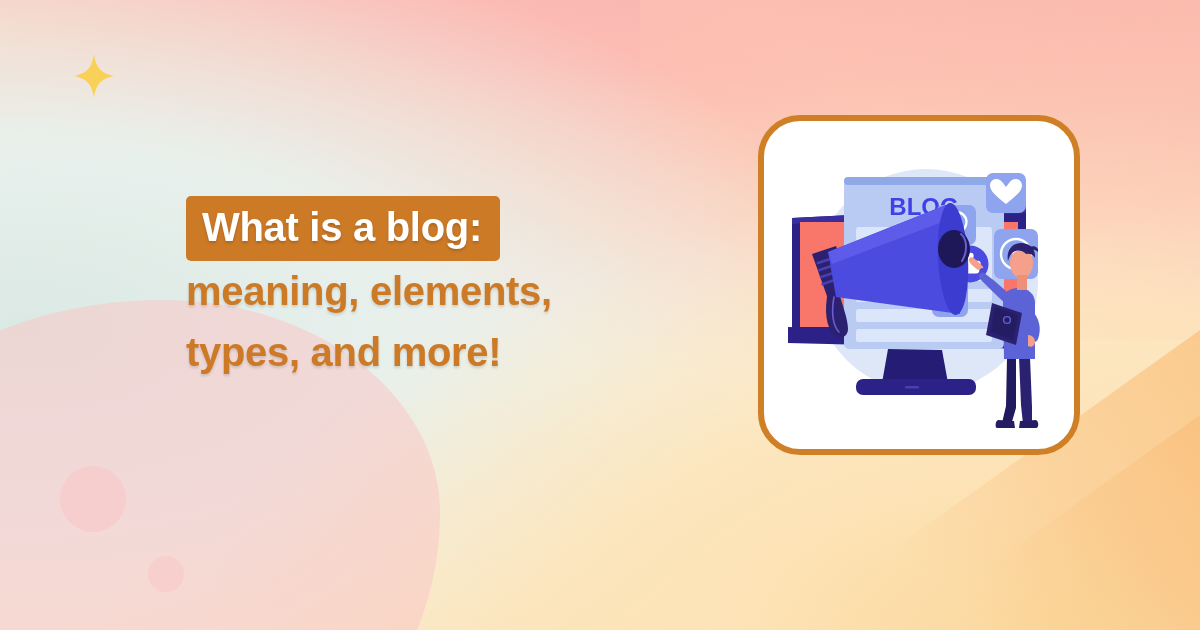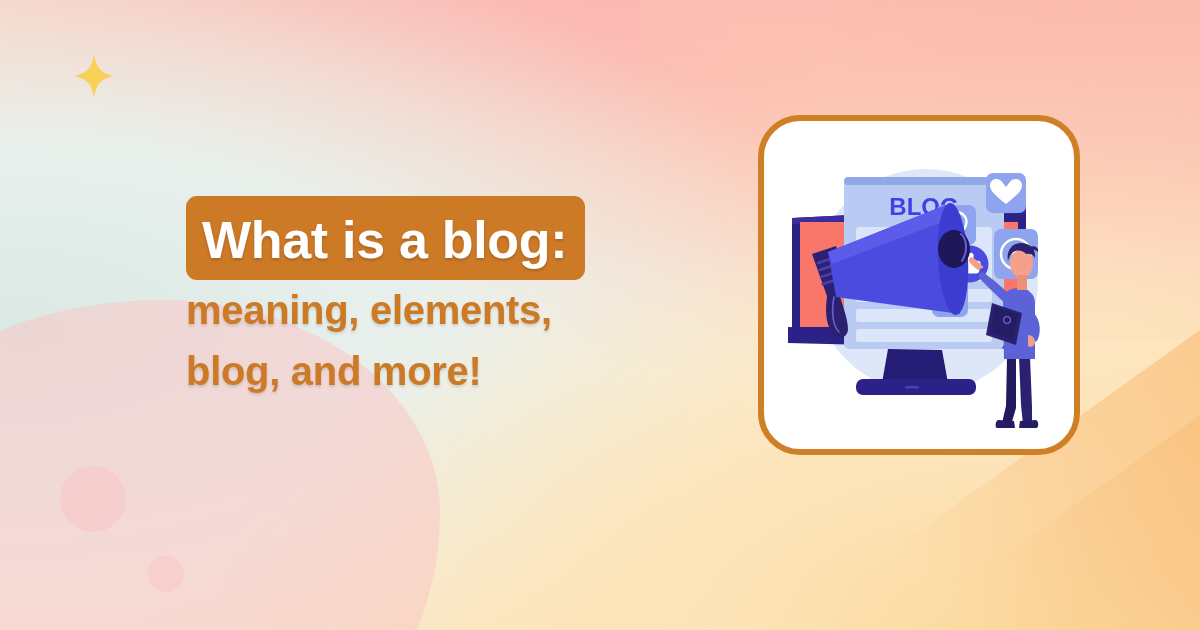--- a/index.html
+++ b/index.html
@@ -70,26 +70,26 @@
   .headline{
     position:absolute;
     left:186px; top:196px;
     width:520px;
   }
   .hl-line{ display:block; }
   .hl-chip{
     display:inline-block;
     background:#cd7a27;
     color:#ffffff;
-    font-size:52px;
+    font-size:40px;
     font-weight:bold;
     letter-spacing:-.3px;
     line-height:1;
-    padding:18px 18px 14px 16px;
-    border-radius:11px;
+    padding:11px 18px 14px 16px;
+    border-radius:5px;
     text-shadow:0 2px 3px rgba(0,0,0,.18);
   }
   .hl-plain{
     display:block;
     color:#cd7a27;
     font-size:40px;
     font-weight:bold;
     letter-spacing:-.3px;
     line-height:1.52;
     text-shadow:0 2px 3px rgba(0,0,0,.14);
@@ -130,21 +130,21 @@
   <svg class="sparkle" viewBox="0 0 40 44">
     <path d="M20 0 C22.2 13.5 26.6 19.2 40 22 C26.6 24.8 22.2 30.5 20 44 C17.8 30.5 13.4 24.8 0 22 C13.4 19.2 17.8 13.5 20 0 Z" fill="#FAD158"></path>
   </svg>
 </div>
 
 <div class="headline">
   <span class="hl-line">
     <span class="hl-chip">What is a blog:</span>
   </span>
   <span class="hl-plain first">meaning, elements,</span>
-  <span class="hl-plain">blog, and more!</span>
+  <span class="hl-plain">types, and more!</span>
 </div>
 
 <div class="card">
   <div class="card-inner">
     <div class="art-stage">
 
       <svg class="art-svg" width="310" height="328" viewBox="0 0 310 328">
 
         <circle cx="162" cy="160" r="112" fill="#DEE7F8"></circle>
 

